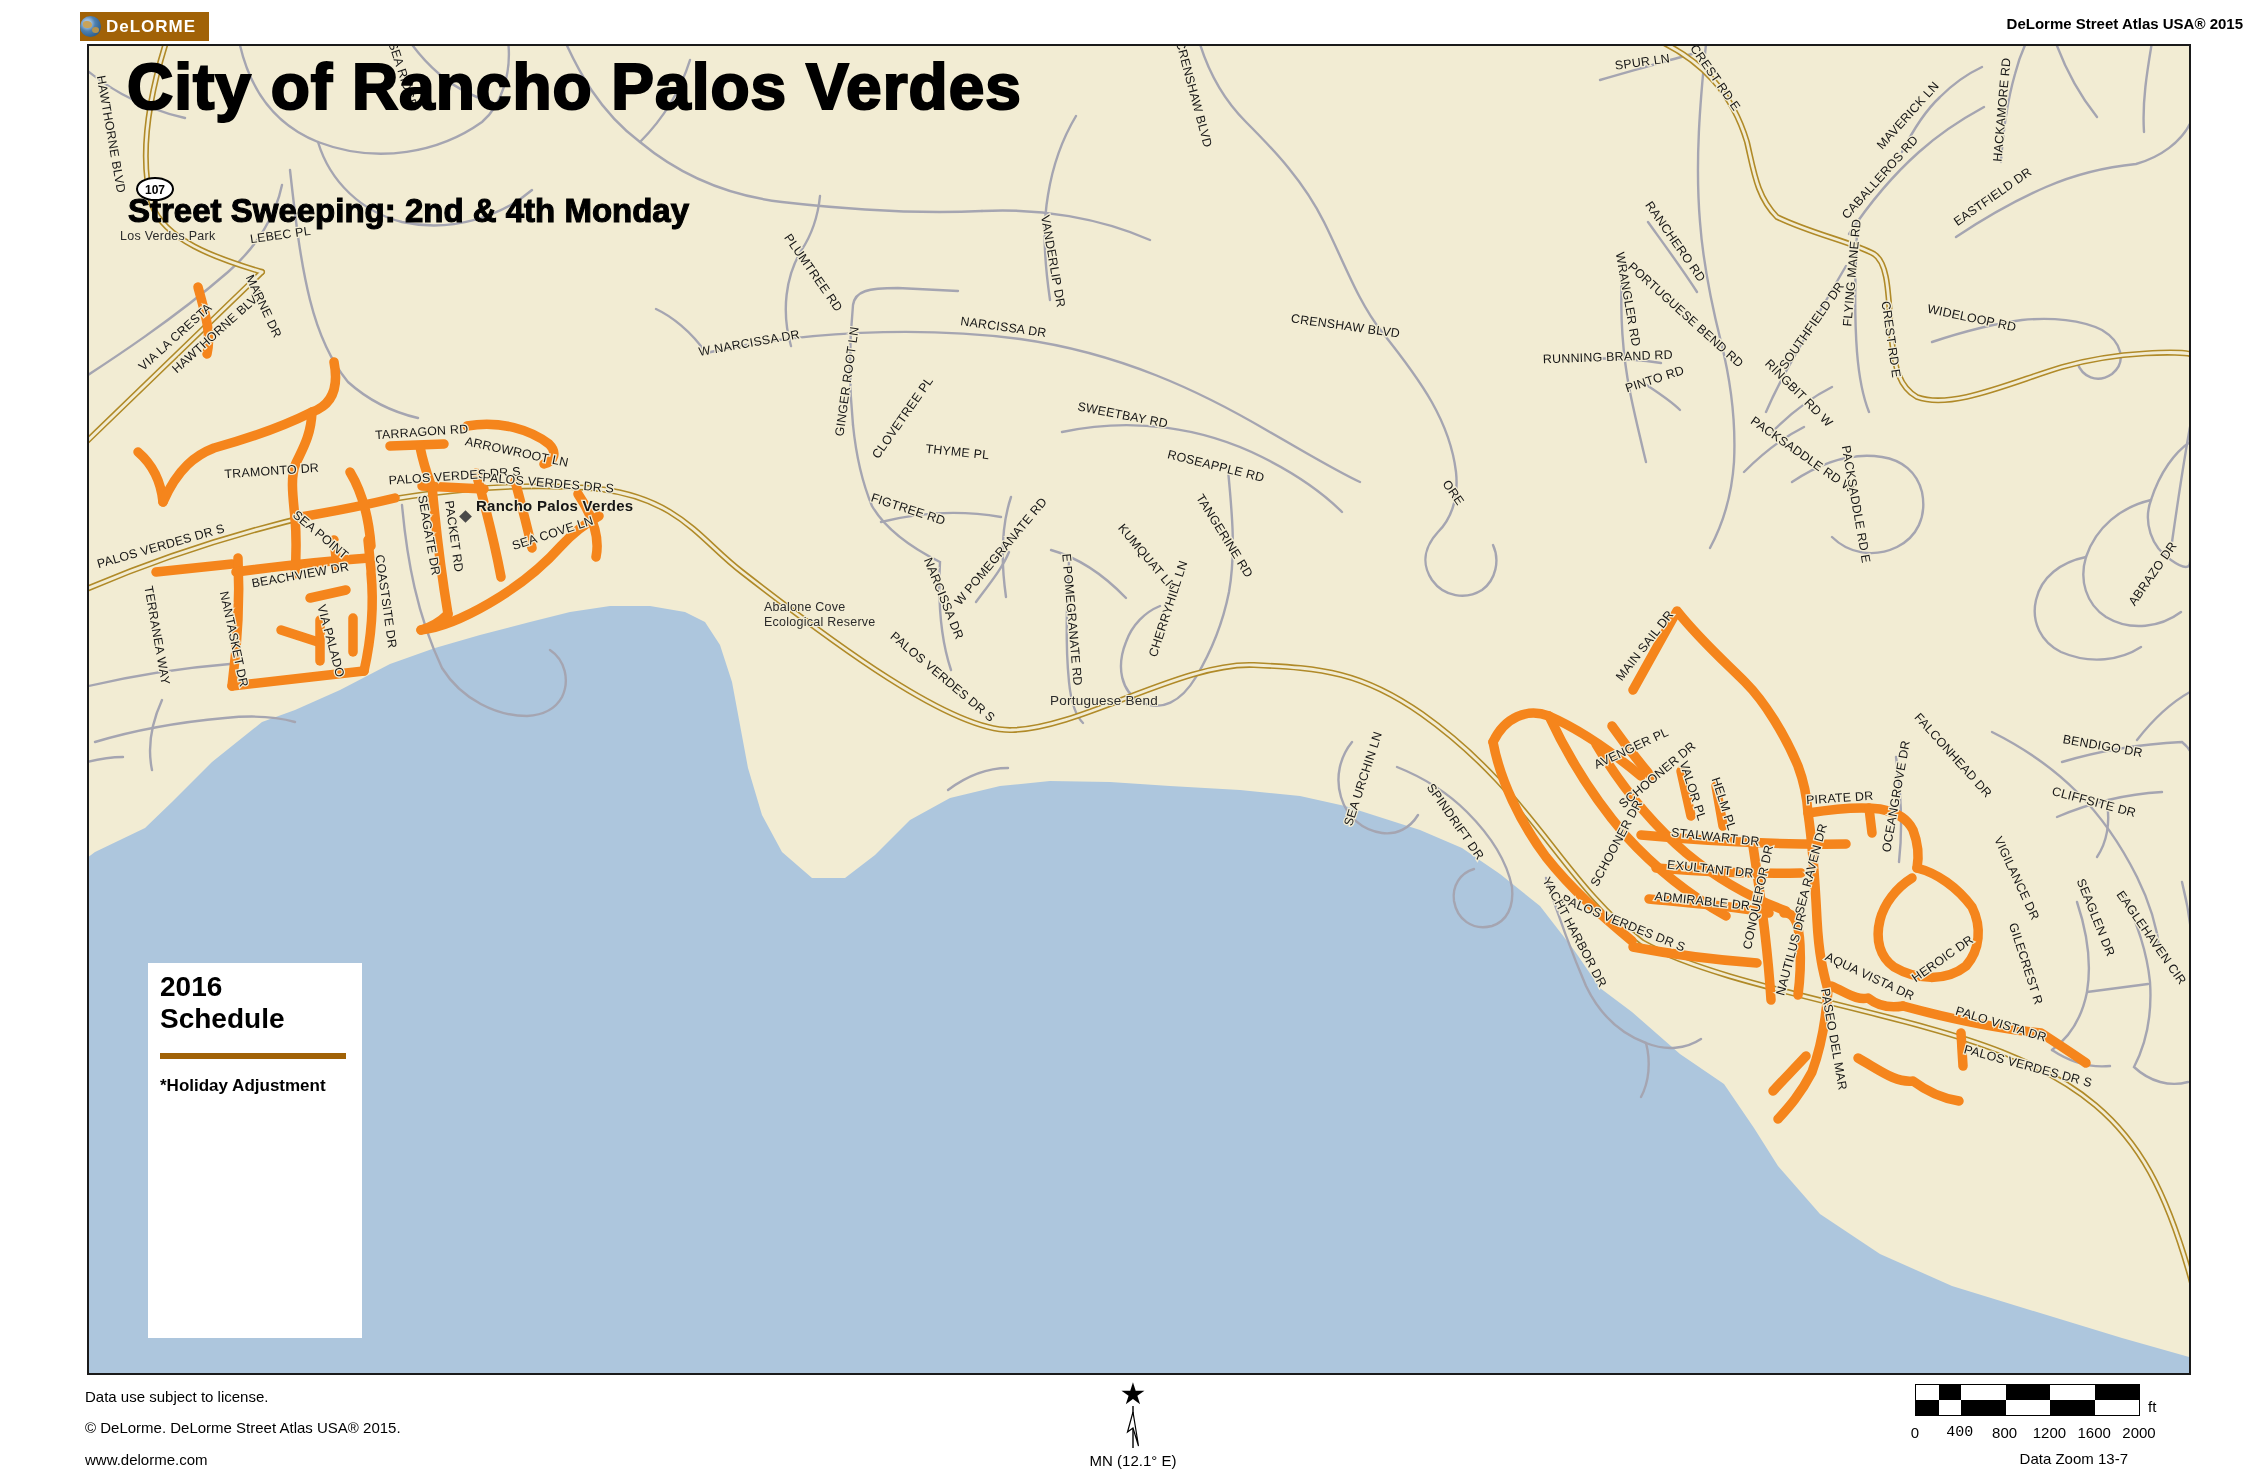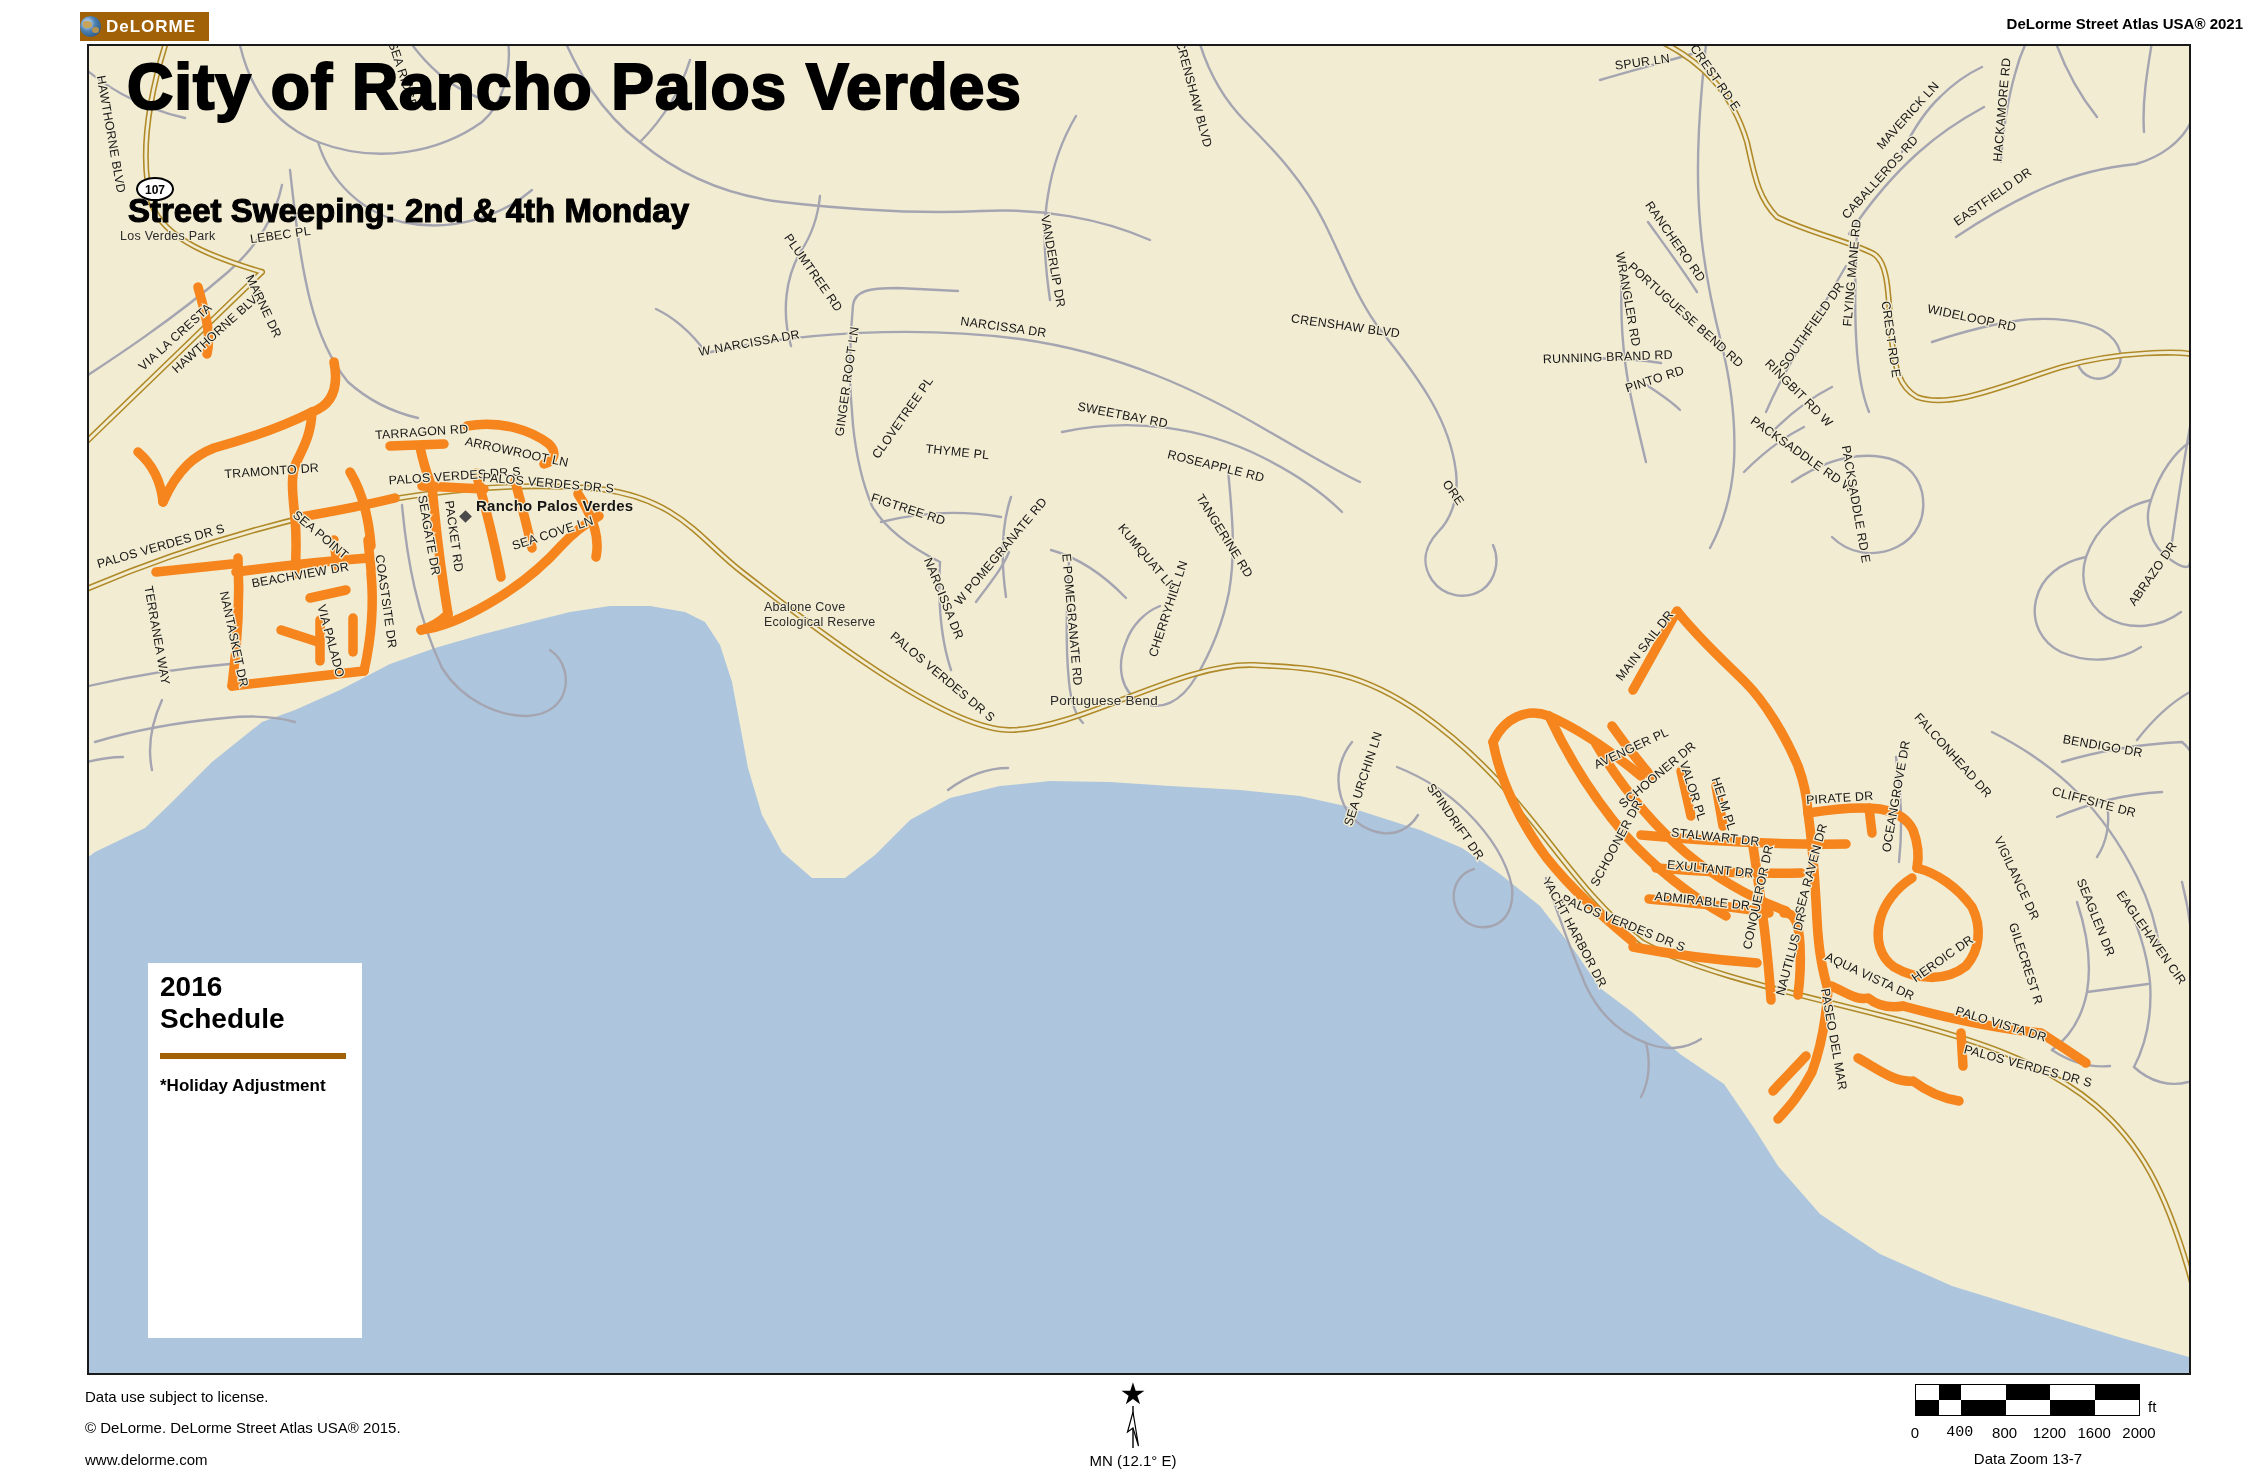--- a/index.html
+++ b/index.html
@@ -37,21 +37,21 @@
   .footer-line{position:absolute;left:85px;font-size:15px;color:#000}
   #compass-label{position:absolute;left:1063px;top:1452px;width:140px;text-align:center;font-size:15px;color:#000}
   
   #scalebar{position:absolute;left:1915px;top:1384px;width:225px;height:32px;
         border:1px solid #000;box-sizing:border-box;display:flex;flex-wrap:wrap}
   #scalebar .cell{height:15px;box-sizing:border-box}
   .cb{background:#000}.cw{background:#fff}
   #scale-unit{position:absolute;left:2148px;top:1398px;font-size:15px;color:#000}
   #scale-ticks{position:absolute;left:1915px;top:1424px;width:230px;height:18px}
   #scale-ticks span{position:absolute;transform:translateX(-50%);font-size:15px;color:#000}
-  #data-zoom{position:absolute;left:1928px;top:1450px;width:200px;text-align:center;font-size:15px;color:#000}
+  #data-zoom{position:absolute;left:1928px;top:1450px;width:200px;text-align:right;font-size:15px;color:#000}
 </style>
 </head>
 <body>
 
 <svg id="map-svg" width="2266" height="1484" viewBox="0 0 2266 1484">
   <defs>
     <clipPath id="mapclip">
         <rect x="88" y="45" width="2102" height="1329"></rect>
       </clipPath>
   </defs>
@@ -319,21 +319,21 @@
     <line x1="1133" y1="1406" x2="1133" y2="1448" stroke="#000" stroke-width="1.4"></line>
     <polygon points="1133,1412 1127.5,1432 1133,1428 1138.5,1446" fill="#fff" stroke="#000" stroke-width="1.2"></polygon>
   </g>
 </svg>
 
 <div id="logo">
   <span class="globe"></span>
   <span class="logo-text">DeLORME</span>
 </div>
 
-<div id="atlas-title">DeLorme Street Atlas USA® 2021</div>
+<div id="atlas-title">DeLorme Street Atlas USA® 2015</div>
 
 <div id="page-title">City of Rancho Palos Verdes</div>
 <div id="page-subtitle">Street Sweeping: 2nd &amp; 4th Monday</div>
 
 <div id="schedule">
   <span class="sch-title">2016 Schedule</span>
   <div class="sch-note">*Holiday Adjustment</div>
 </div>
 
 <div class="footer-line" style="top:1388px">Data use subject to license.</div>

